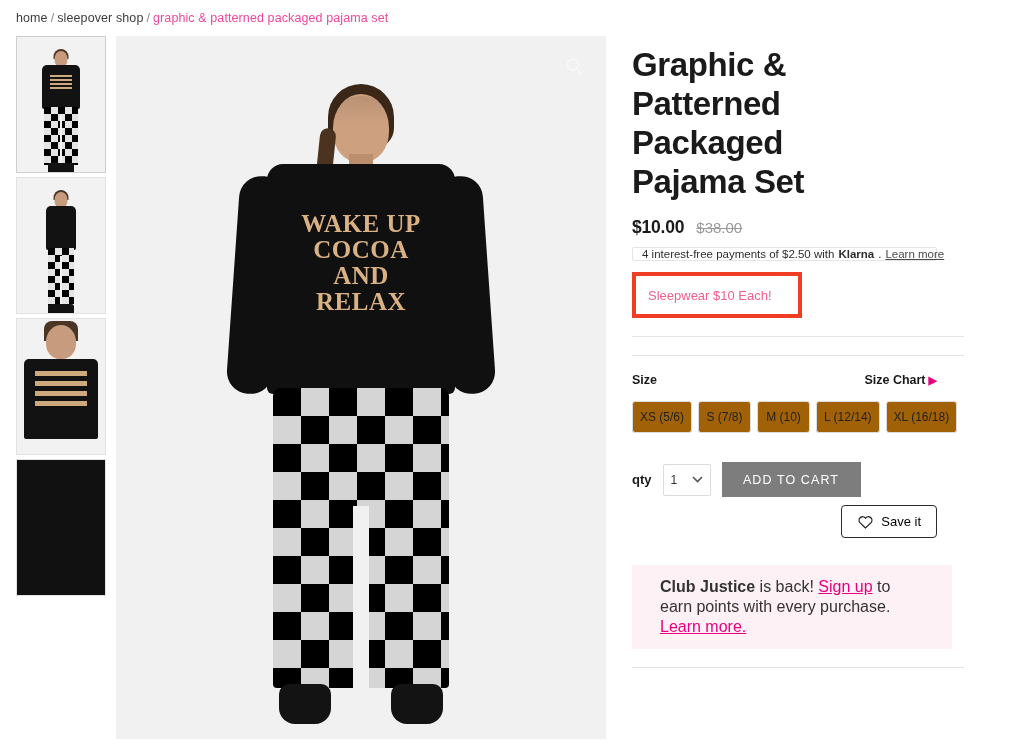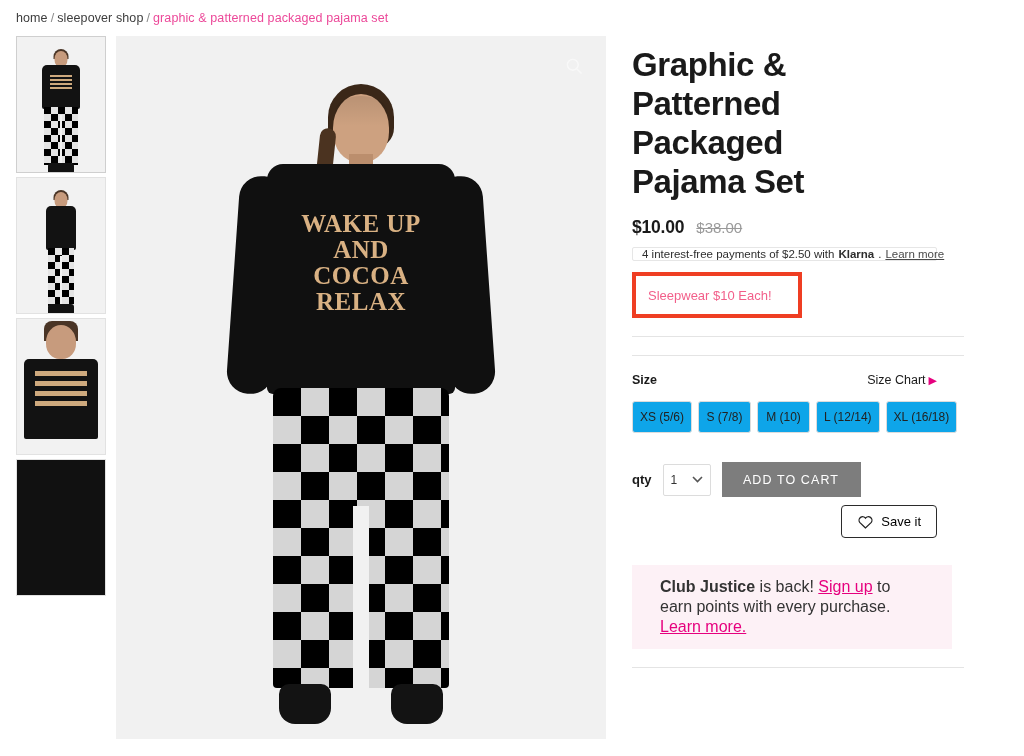--- a/index.html
+++ b/index.html
@@ -247,27 +247,27 @@
     content: ""; position: absolute; inset: 0;
     background: repeating-linear-gradient(45deg,
       #ffffff14 0 3px, transparent 3px 7px);
   }
 
   .size-sec { padding-top: 17px; }
   .size-head {
     display: flex; align-items: center; justify-content: space-between;
     width: 305px;
   }
-  .size-chart { font-size: 12.5px; font-weight: normal; cursor: pointer; text-align: center; }
+  .size-chart { font-size: 12.5px; font-weight: bold; cursor: pointer; text-align: center; }
   .size-chart .tri { color: #e6007e; font-size: 11px; margin-left: 3px; }
   .sizes { display: flex; gap: 6px; margin-top: 14px; }
   .size-btn {
     border: 1px solid #dcdcdc; border-radius: 3px;
     padding: 8px 7px; font-size: 12px; color: #222;
-    background: #0ea5e9; cursor: pointer; white-space: nowrap;
+    background: #a16207; cursor: pointer; white-space: nowrap;
     min-width: 53px; text-align: center;
   }
 
   .cart-row {
     display: flex; align-items: center; gap: 11px;
     margin-top: 29px;
   }
   .qty-label { font-size: 13px; font-weight: bold; }
   .qty-select {
     border: 1px solid #dcdcdc; border-radius: 2px;
@@ -347,22 +347,22 @@
       <div class="m-hair-back"></div>
       <div class="m-head"></div>
       <div class="m-face-shadow"></div>
       <div class="m-braid"></div>
       <div class="m-neck"></div>
       <div class="m-arm-l"></div>
       <div class="m-arm-r"></div>
       <div class="m-top"></div>
       <div class="m-graphic">
         <div>WAKE UP</div>
+        <div>COCOA</div>
         <div>AND</div>
-        <div>COCOA</div>
         <div>RELAX</div>
       </div>
       <div class="m-pants"></div>
       <div class="m-crotch"></div>
       <div class="m-feet-l"></div>
       <div class="m-feet-r"></div>
     </div>
   </div>
 
   <div class="info">

